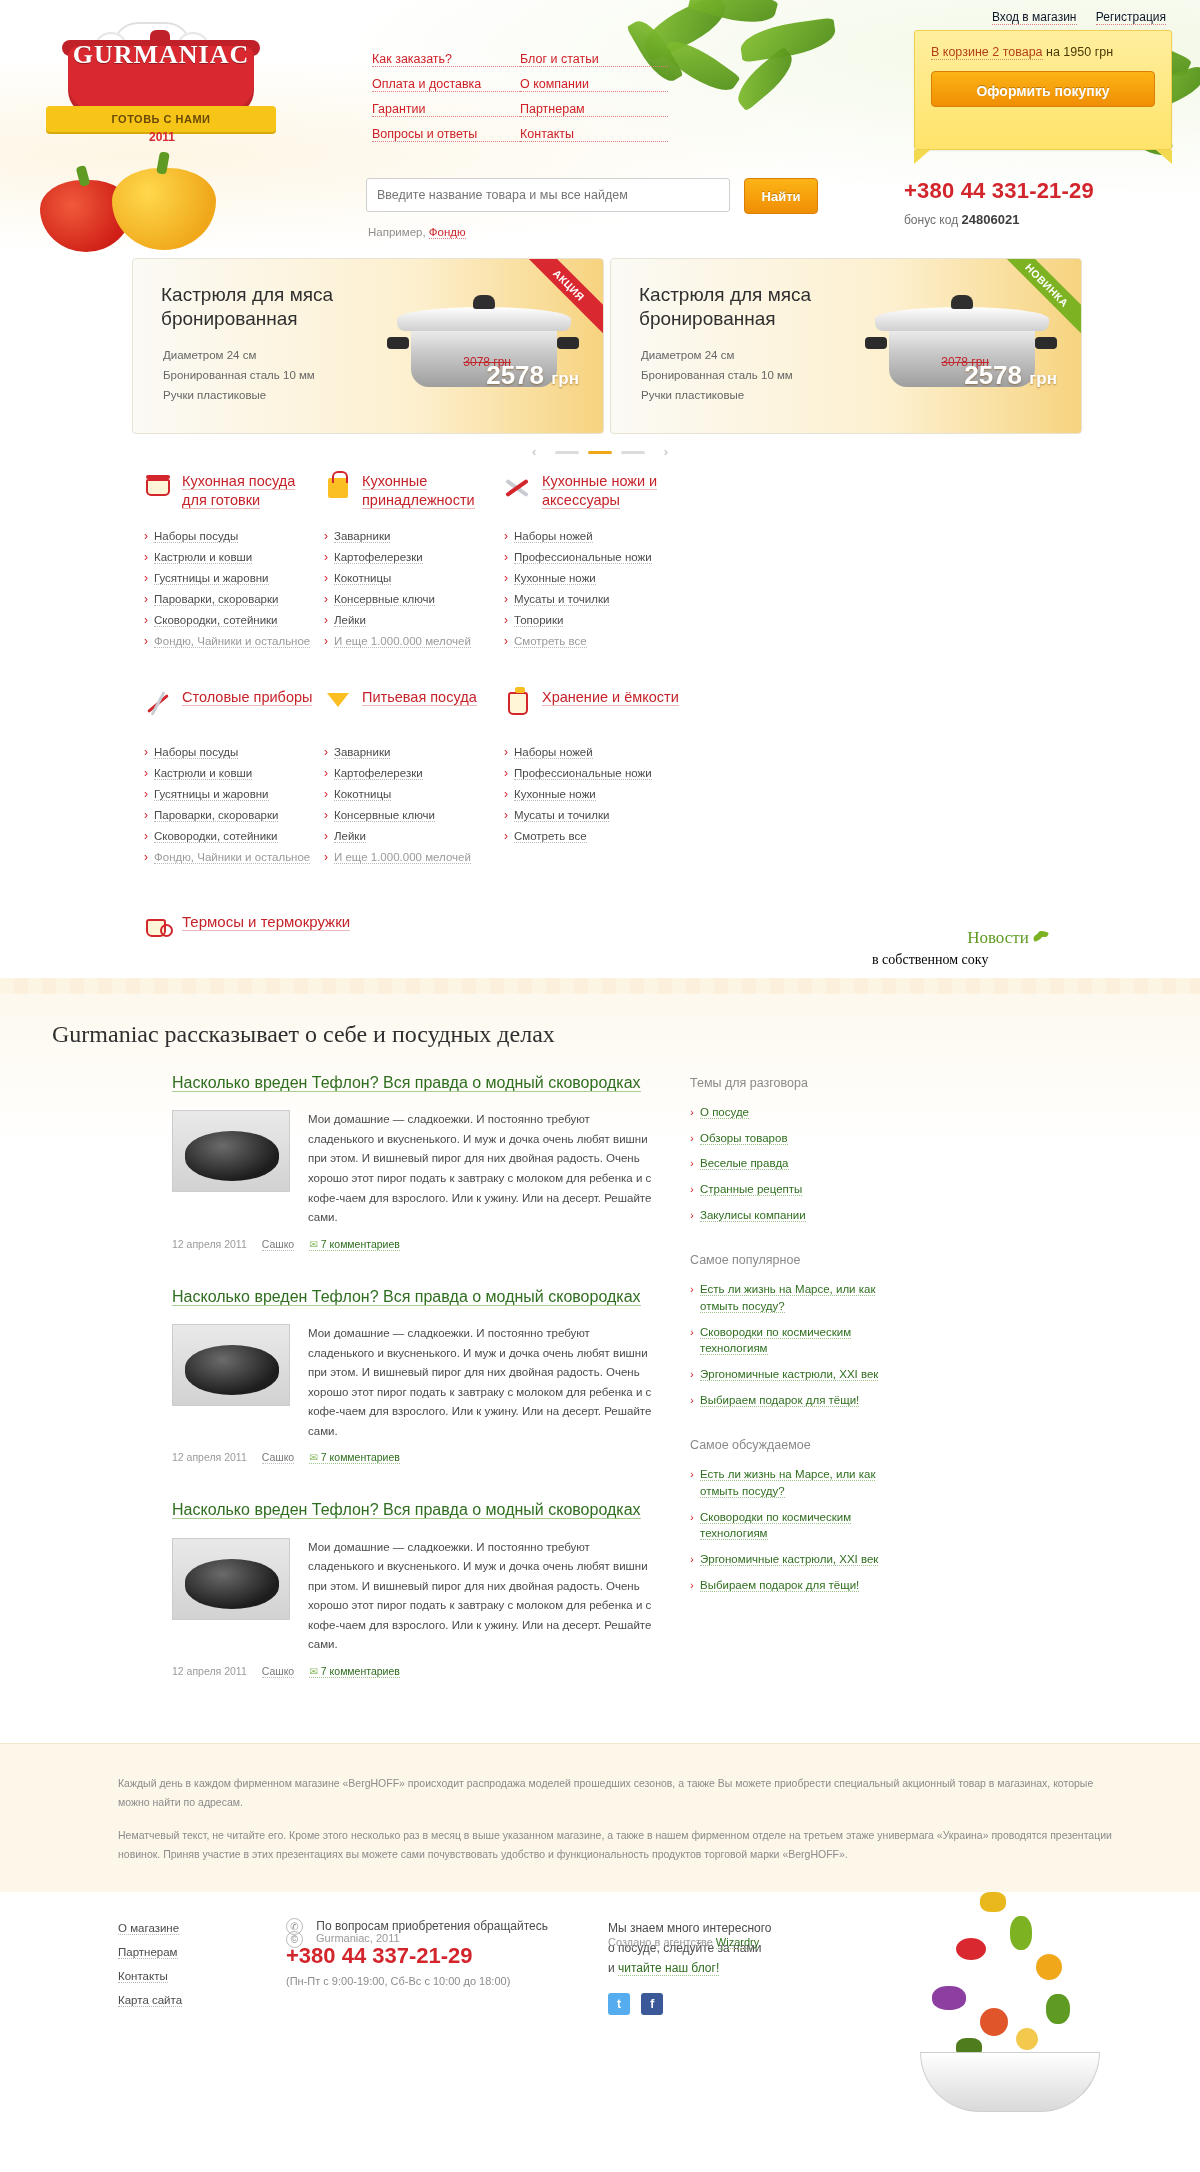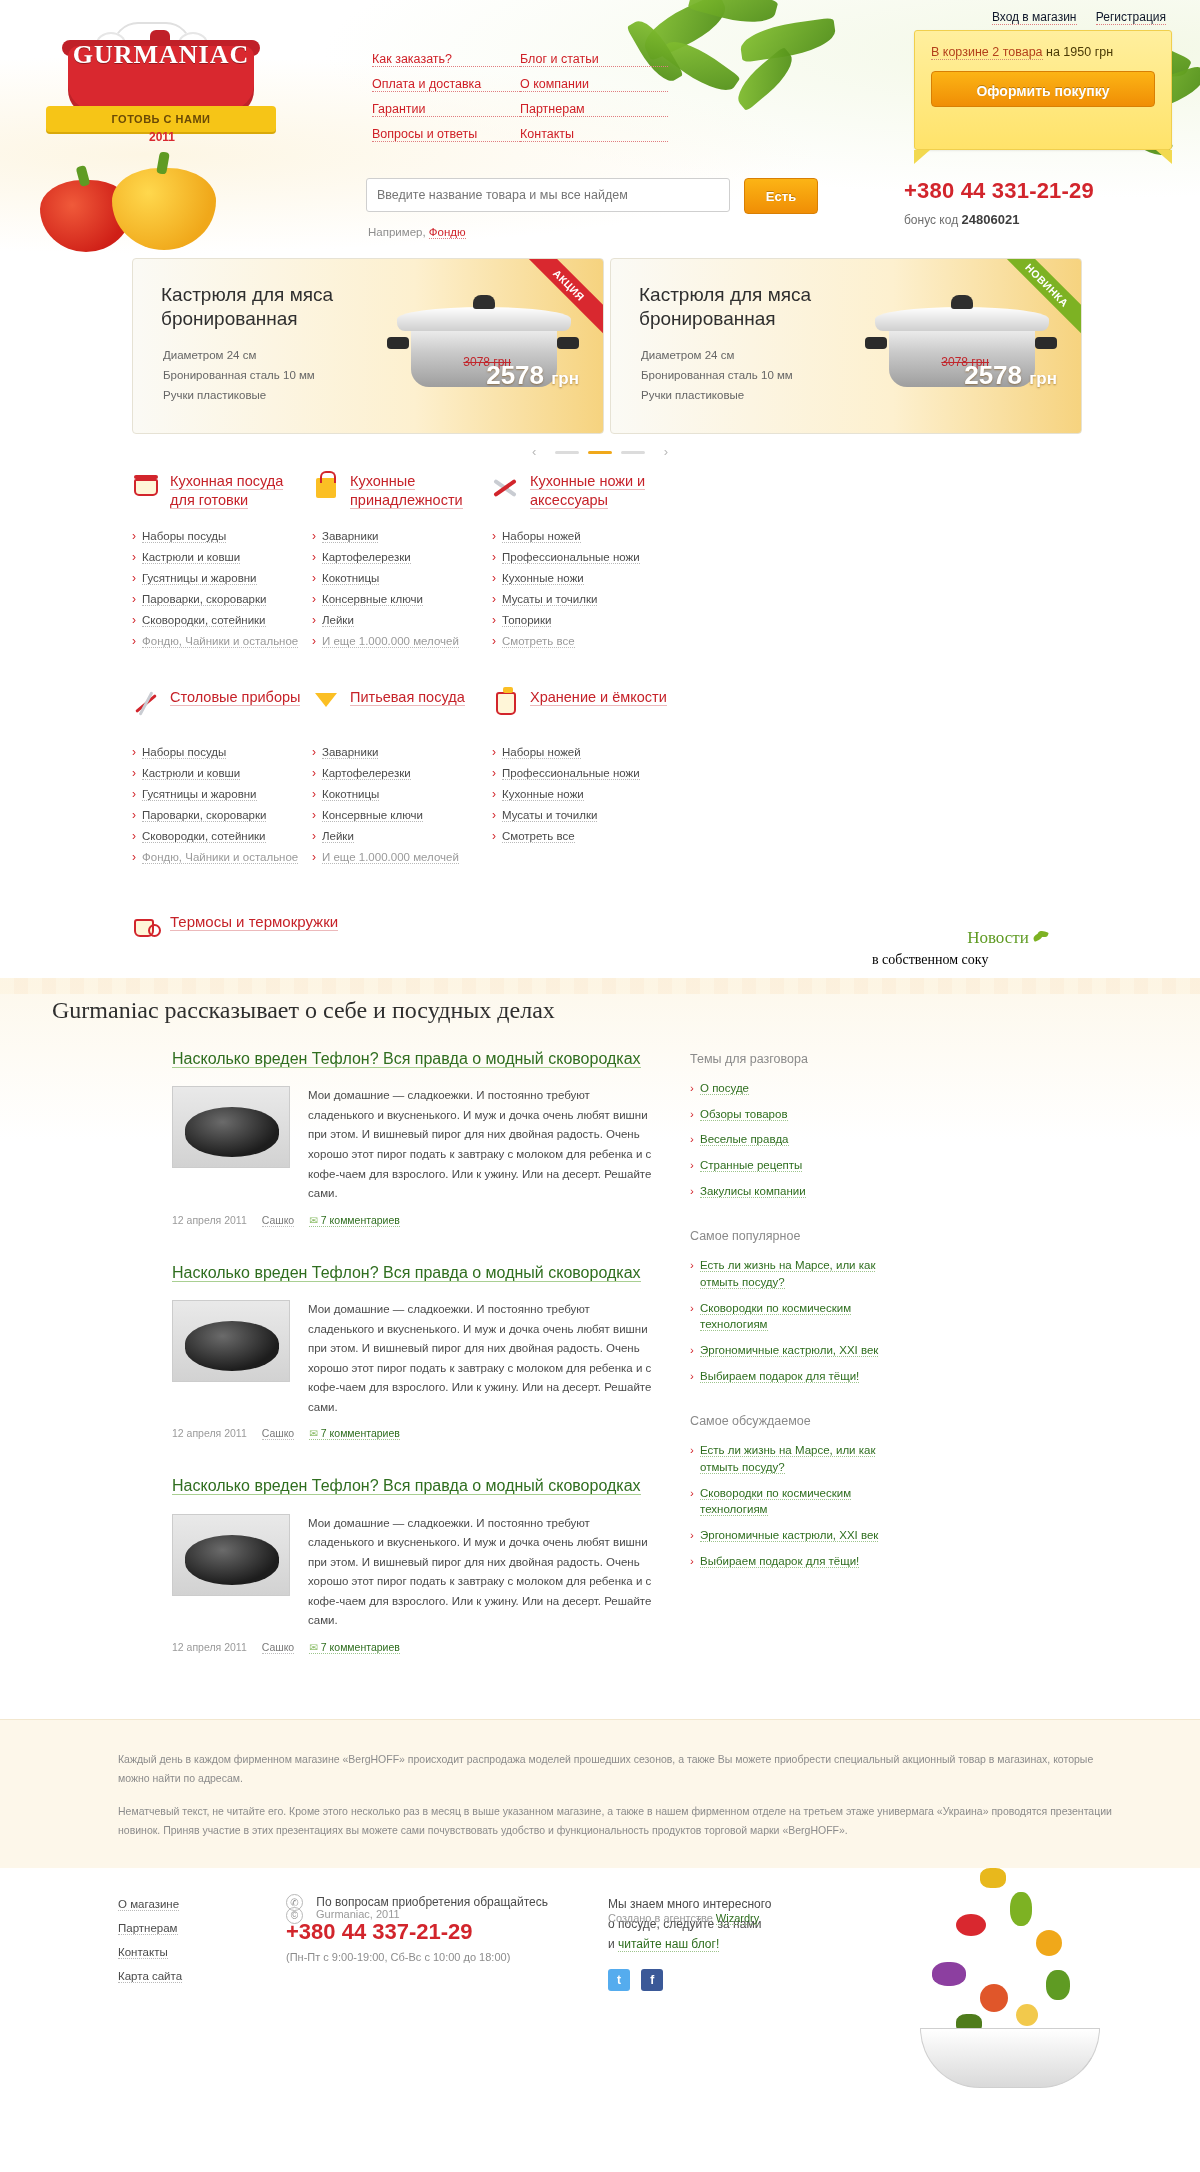--- a/index.html
+++ b/index.html
@@ -232,21 +232,21 @@
 
   .slider-dots { position:absolute; left:0; top:186px; width:1200px; text-align:center; }
   .slider-dots .arrow { display:inline-block; color:#b9b9b9; font-size:13px; margin:0 12px; }
   .slider-dots .bar {
     display:inline-block; width:24px; height:3px; background:#dcdcdc; margin:0 3px;
     vertical-align:middle; border-radius:2px;
   }
   .slider-dots .bar.on { background:#f0a81a; }
 
   
-  .catalog { position:relative; width:1200px; padding:14px 0 0 0; }
+  .catalog { position:relative; width:1200px; padding:14px 0 0 12px; }
   .cat-cols { margin-left:132px; width:720px; }
   .cat-col { float:left; width:180px; margin-bottom:32px; }
   .cat-col.w2 { width:190px; }
   .cat-head { display:flex; align-items:flex-start; margin-bottom:14px; min-height:44px; }
   .cat-ic { width:30px; height:30px; margin-right:8px; flex:0 0 30px; position:relative; }
   .cat-title a {
     color:#c62229; font-size:14.5px; line-height:1.3;
     border-bottom:1px solid #ecb9bb;
   }
   .cat-list { list-style:none; margin:0; padding:0; }
@@ -373,21 +373,21 @@
   .vk-sub input { vertical-align:middle; margin-right:6px; }
 
   
   .blogsec {
     position:relative; width:1200px; margin-top:22px;
     background:linear-gradient(#fdf8ec,#ffffff 22%);
     padding-bottom:30px;
   }
   .blog-wave { height:16px; width:1200px; background:repeating-linear-gradient(90deg,#fdf3dd 0 14px,#fbead0 14px 28px); opacity:.55; }
   .blogsec h2 {
-    margin:3px 0 24px 52px; font-size:24px; font-weight:normal; color:#2f2f2f;
+    margin:27px 0 24px 52px; font-size:24px; font-weight:normal; color:#2f2f2f;
     font-family:"Liberation Serif", serif;
   }
   .posts { margin-left:172px; width:480px; float:left; }
   .post { margin-bottom:36px; }
   .post h3 { margin:0 0 16px 0; font-size:16px; font-weight:normal; line-height:1.4; }
   .post h3 a { color:#2f6e1f; border-bottom:1px solid #a9cf92; }
   .post .row { display:flex; }
   .post .thumb {
     width:118px; height:82px; flex:0 0 118px; margin-right:18px;
     background:linear-gradient(#e9e9e9,#d2d2d2); border:1px solid #ccc; position:relative; overflow:hidden;
@@ -516,21 +516,21 @@
       <div class="cartline">
         <a>В корзине 2 товара</a>
         <span>на 1950 грн</span>
       </div>
       <button class="btn-buy">Оформить покупку</button>
     </div>
     <div class="cart-tails"></div>
 
     <div class="search-row">
       <input class="search-input" placeholder="Введите название товара и мы все найдем" style="">
-      <button class="btn-search">Есть</button>
+      <button class="btn-search">Найти</button>
       <div class="search-hint">
         <span>Например,</span>
         <a>Фондю</a>
       </div>
     </div>
 
     <div class="phone-box">
       <div class="phone">+380 44 331-21-29</div>
       <div class="bonus">
         <span>бонус  код</span>

